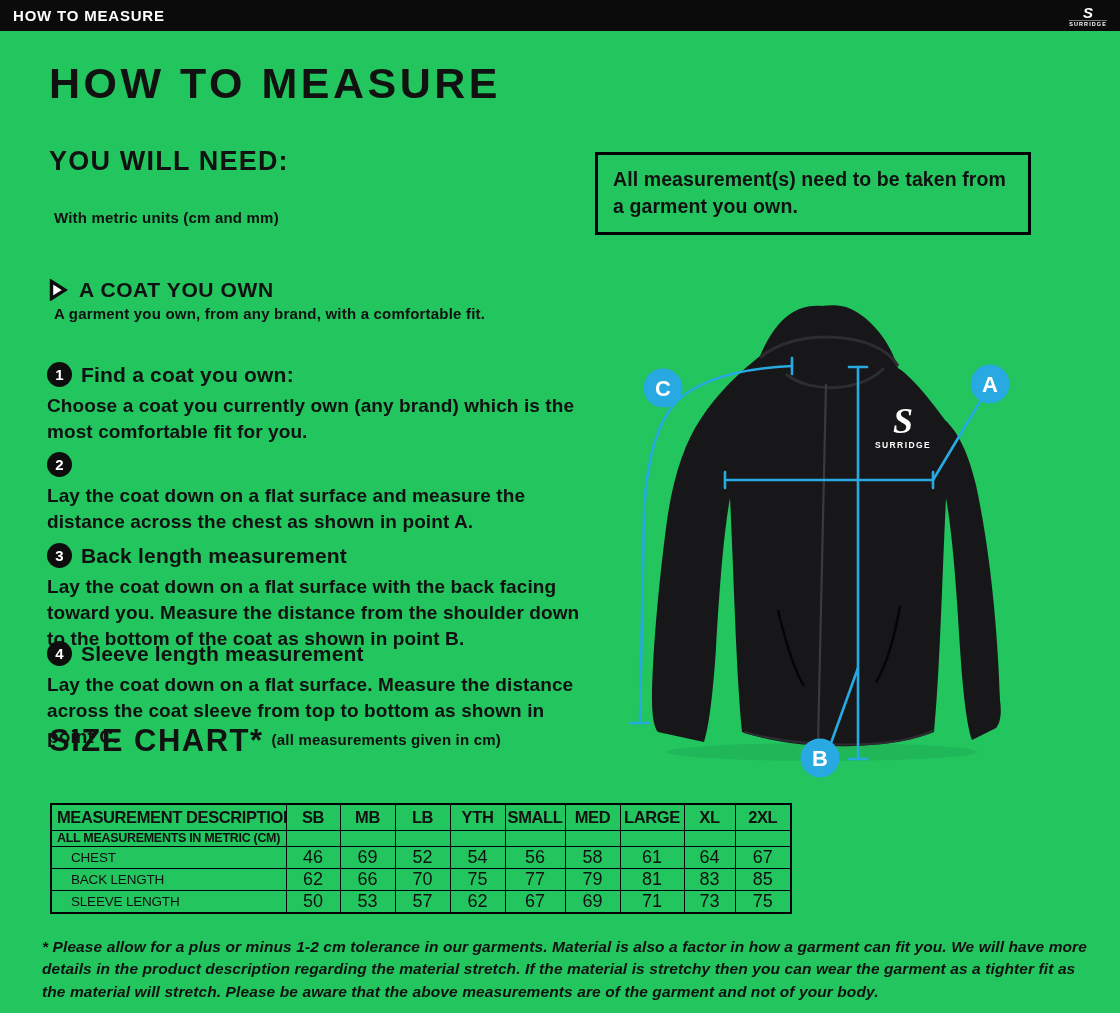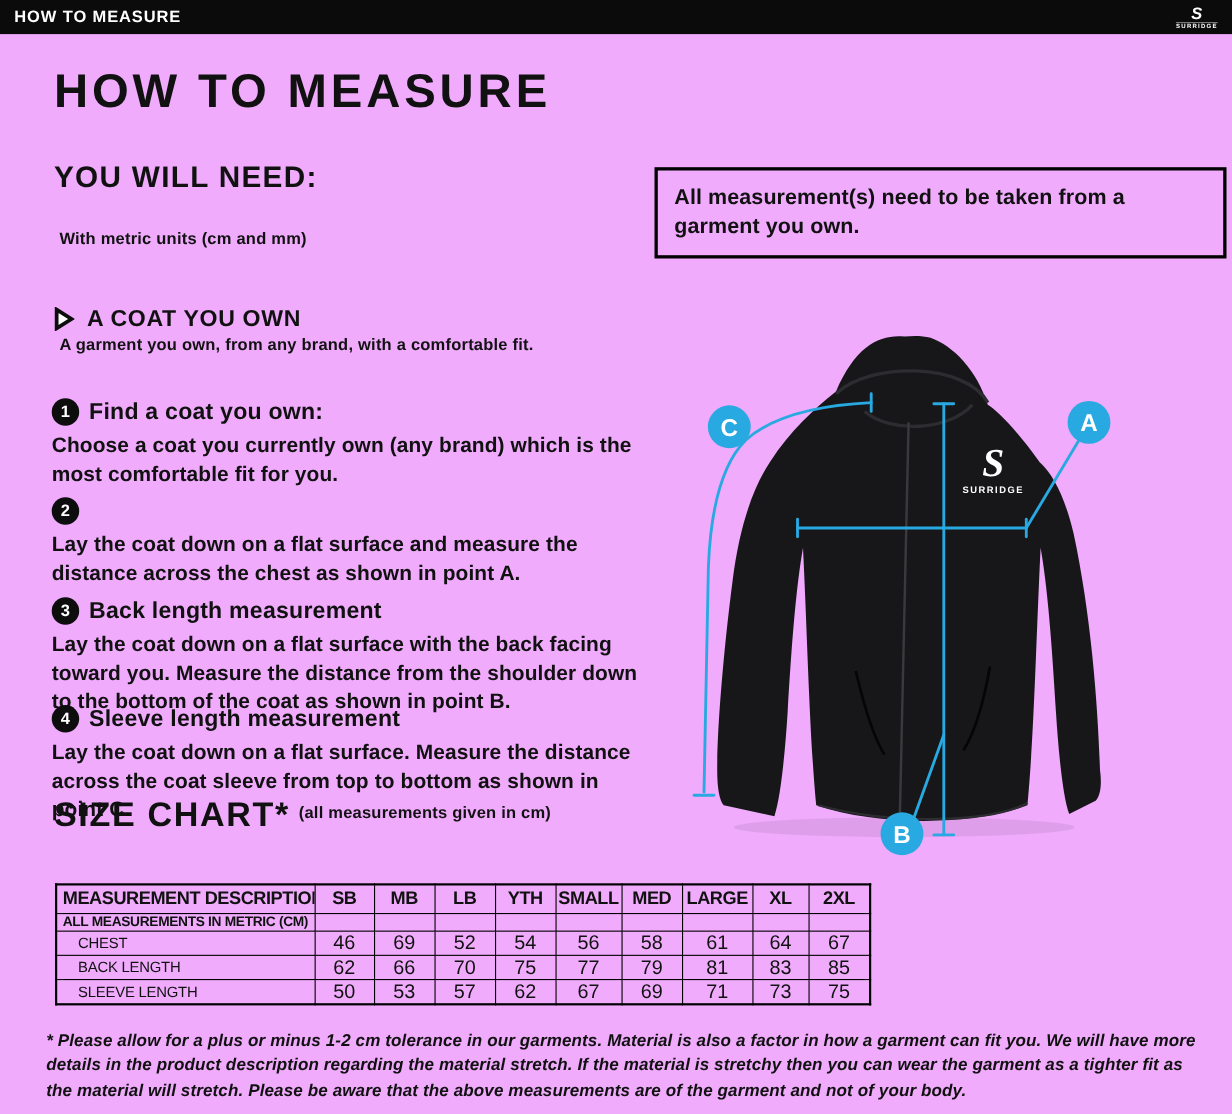--- a/index.html
+++ b/index.html
@@ -1,17 +1,17 @@
 <!DOCTYPE html>
 <html><head>
 <meta charset="utf-8">
 <style>
   html,body{margin:0;padding:0;background:#fff;}
   body{font-family:"Liberation Sans",sans-serif;color:#111;}
-  .page{position:relative;width:1120px;height:1013px;background:#f0abfc;overflow:hidden;}
+  .page{position:relative;width:1120px;height:1013px;background:#22c55e;overflow:hidden;}
 
   
   .topbar{position:absolute;left:0;top:0;width:100%;height:31px;background:#0b0b0b;
     display:flex;align-items:center;justify-content:space-between;box-sizing:border-box;padding:0 13px;}
   .topbar-title{color:#fff;font-size:15px;font-weight:bold;letter-spacing:.8px;}
   .brand{display:flex;flex-direction:column;align-items:center;line-height:1;color:#fff;padding-top:2px;}
   .brand-mark{font-size:15px;font-weight:bold;font-style:italic;line-height:.9;}
   .brand-name{font-size:5.5px;font-weight:bold;letter-spacing:1.1px;margin-top:1px;border-top:.5px solid #777;padding-top:1px;}
 
   .h1{position:absolute;left:49px;top:62px;font-size:43px;font-weight:bold;letter-spacing:3.5px;line-height:1;}
@@ -23,21 +23,21 @@
   .tri{width:19px;height:22px;flex:0 0 auto;}
   .need-desc{font-size:15px;font-weight:bold;margin-top:3px;margin-left:5px;letter-spacing:.2px;}
 
   .step{position:absolute;left:47px;width:548px;}
   .step.s0{top:362px;} .step.s1{top:452px;} .step.s2{top:543px;} .step.s3{top:641px;}
   .step-head{display:flex;align-items:center;gap:9px;font-size:21px;font-weight:bold;letter-spacing:.2px;}
   .step-num{width:25px;height:25px;border-radius:50%;background:#0d0d0d;color:#fff;font-size:15px;
     font-weight:bold;display:flex;align-items:center;justify-content:center;flex:0 0 auto;}
   .step-desc{margin-top:6px;font-size:19px;font-weight:bold;line-height:1.37;letter-spacing:.1px;}
 
-  .note-box{position:absolute;left:595px;top:152px;width:520px;box-sizing:border-box;
+  .note-box{position:absolute;left:595px;top:152px;width:436px;box-sizing:border-box;
     border:3px solid #000;padding:11px 15px;font-size:19.5px;font-weight:bold;line-height:1.4;letter-spacing:.1px;}
 
   .jacket-wrap{position:absolute;left:600px;top:280px;width:520px;height:520px;}
 
   .sizechart-head{position:absolute;left:49px;top:725px;display:flex;align-items:center;gap:8px;}
   .sizechart-title{font-size:31px;font-weight:bold;letter-spacing:1.5px;line-height:1;}
   .sizechart-sub{font-size:15px;font-weight:bold;padding-bottom:3px;letter-spacing:.2px;}
 
   table.size{position:absolute;left:50px;top:803px;width:740px;border-collapse:collapse;
     table-layout:fixed;border:2px solid #000;}

